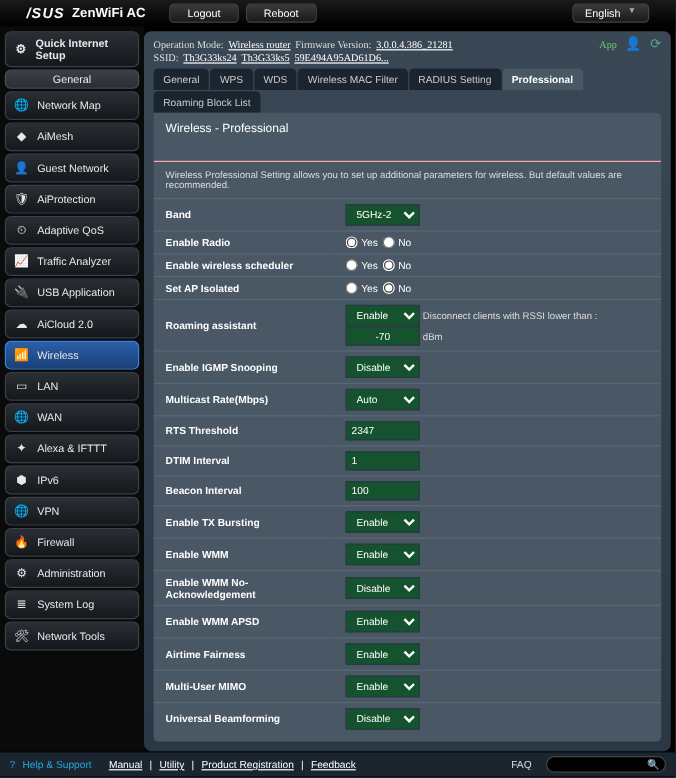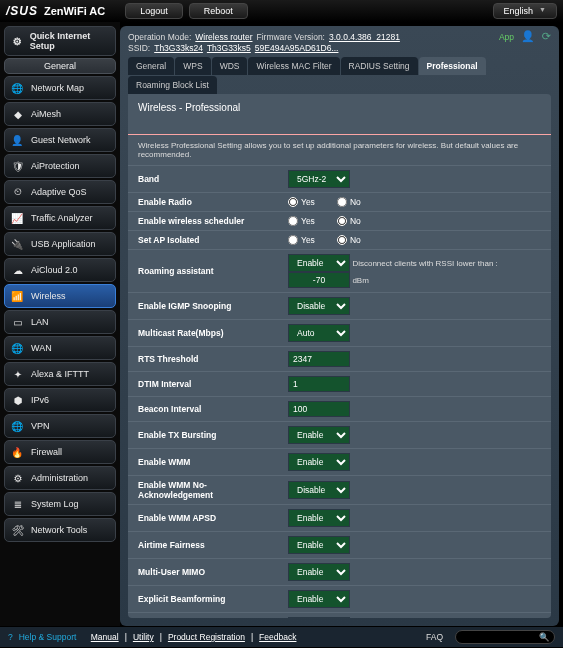--- a/index.html
+++ b/index.html
@@ -8,21 +8,21 @@
     background: #000;
     font-family: Arial, sans-serif;
     font-size: 9px;
     color: #fff;
     overflow: hidden;
   }
   .topbar {
     height: 22px;
     background: linear-gradient(#1a1a1a,#000);
     display: flex; align-items: center;
-    padding: 0 6px;
+    padding: 0 22px;
   }
   .logo { font-size: 12px; font-weight: bold; font-style: italic; letter-spacing: 1px; margin-right: 6px; }
   .model { font-size: 11px; font-weight: bold; margin-right: 20px; }
   .topbtn {
     background: linear-gradient(#3a3a3a,#1a1a1a);
     border: 1px solid #444; border-radius: 4px;
     padding: 2px 14px; margin-right: 6px;
     font-size: 9px; color: #fff; cursor: pointer;
   }
   .topbar .spacer { flex: 1; }
@@ -60,21 +60,21 @@
   .content {
     flex:1;
     background: #3a4855;
     background: linear-gradient(#3a4855,#2a3845);
     border-radius: 6px;
     margin: 4px 4px 0 0;
     padding: 4px 8px 8px 8px;
     position:relative;
     display:flex; flex-direction:column;
   }
-  .infoline { font-size:8.5px; color:#ddd; display:flex; gap:4px; align-items:center; flex-wrap:wrap;}
+  .infoline { font-size:8.5px; color:#ddd; display:flex; gap:4px; align-items:center; flex-wrap:wrap;font-family:Liberation Serif, serif;}
   .infoline .u { text-decoration:underline; color:#fff; }
   .infoline .app { margin-left:auto; color:#6c6; font-size:8.5px;}
   .infoline .micon { color:#5a8; font-size:11px; margin-left:3px;}
   .tabs { display:flex; gap:1px; margin-top:4px; flex-wrap:wrap;}
   .tab {
     background:#1a2530; color:#ccc;
     padding:4px 8px; font-size:8.5px;
     border-top-left-radius:4px; border-top-right-radius:4px;
     cursor:pointer;
   }
@@ -99,21 +99,21 @@
   }
   table.form td.lbl { width:150px;font-weight:bold; }
   .sel, .txt {
     background:#14532d;
     border:1px solid #2a3845;
     color:#fff; font-size:8.5px;
     padding:2px 4px; min-width:62px;
   }
   .txt { width:62px; }
   .txt.sm { width:32px; text-align:center;}
-  .radio-wrap { display:flex; gap:22px; align-items:center;}
+  .radio-wrap { display:flex; gap:4px; align-items:center;}
   .radio-wrap label { display:flex; align-items:center; gap:3px; font-size:8.5px;}
   .radio-wrap input { accent-color:#fff; width:10px; height:10px;}
   .footer1 {
     display:flex; align-items:center; gap:6px;
     padding:3px 8px; font-size:8.5px;
     background:#1a2530;
     border-top:1px solid #000;
   }
   .footer1 .hs { color:#2ad; }
   .footer1 a { color:#fff; text-decoration:underline; }
@@ -347,24 +347,20 @@
         <tr>
               <td class="lbl">Enable WMM APSD</td>
             <td><select class="sel"><option>Enable</option></select></td>
             </tr>
         <tr>
               <td class="lbl">Airtime Fairness</td>
             <td><select class="sel"><option>Enable</option></select></td>
             </tr>
         <tr>
               <td class="lbl">Multi-User MIMO</td>
-            <td><select class="sel"><option>Enable</option></select></td>
-            </tr>
-        <tr>
-              <td class="lbl">Explicit Beamforming</td>
             <td><select class="sel"><option>Enable</option></select></td>
             </tr>
         <tr>
               <td class="lbl">Universal Beamforming</td>
             <td><select class="sel"><option>Disable</option></select></td>
             </tr>
       </tbody>
         </table>
 
     </div>

